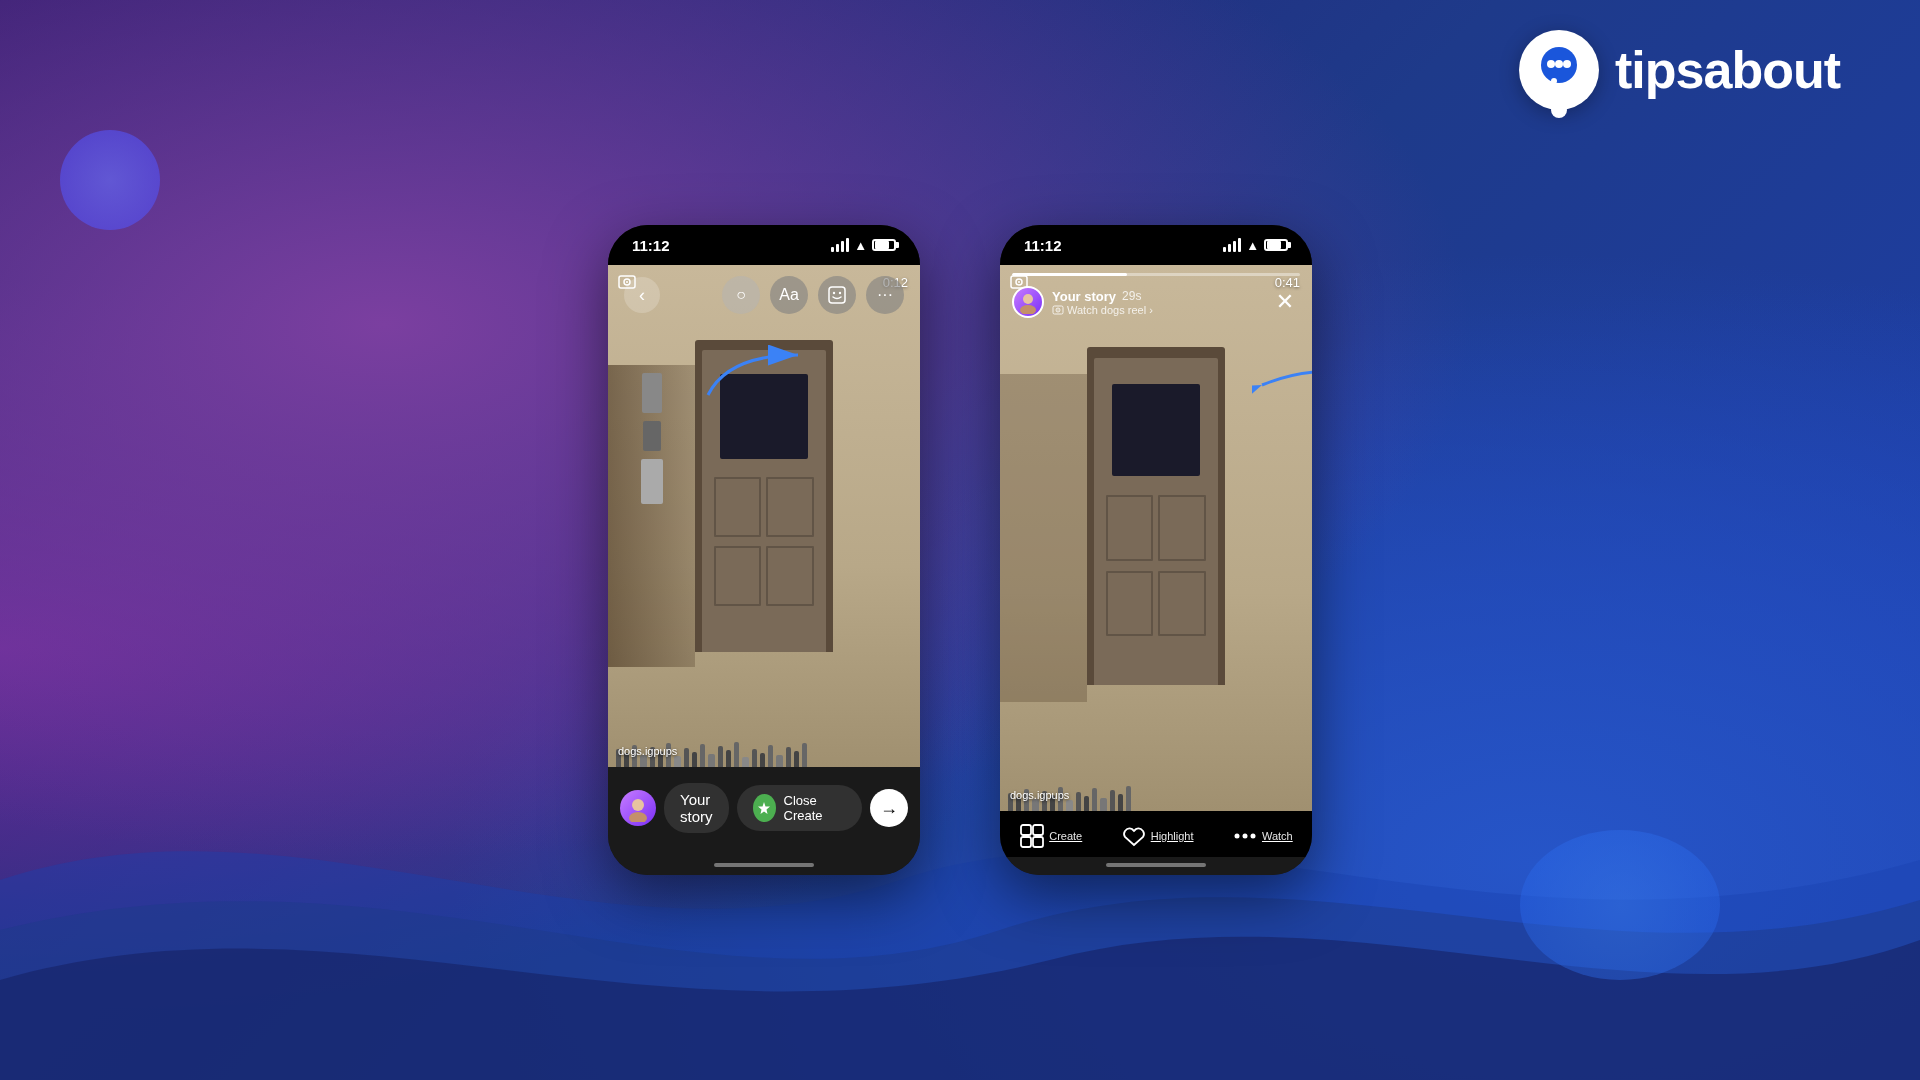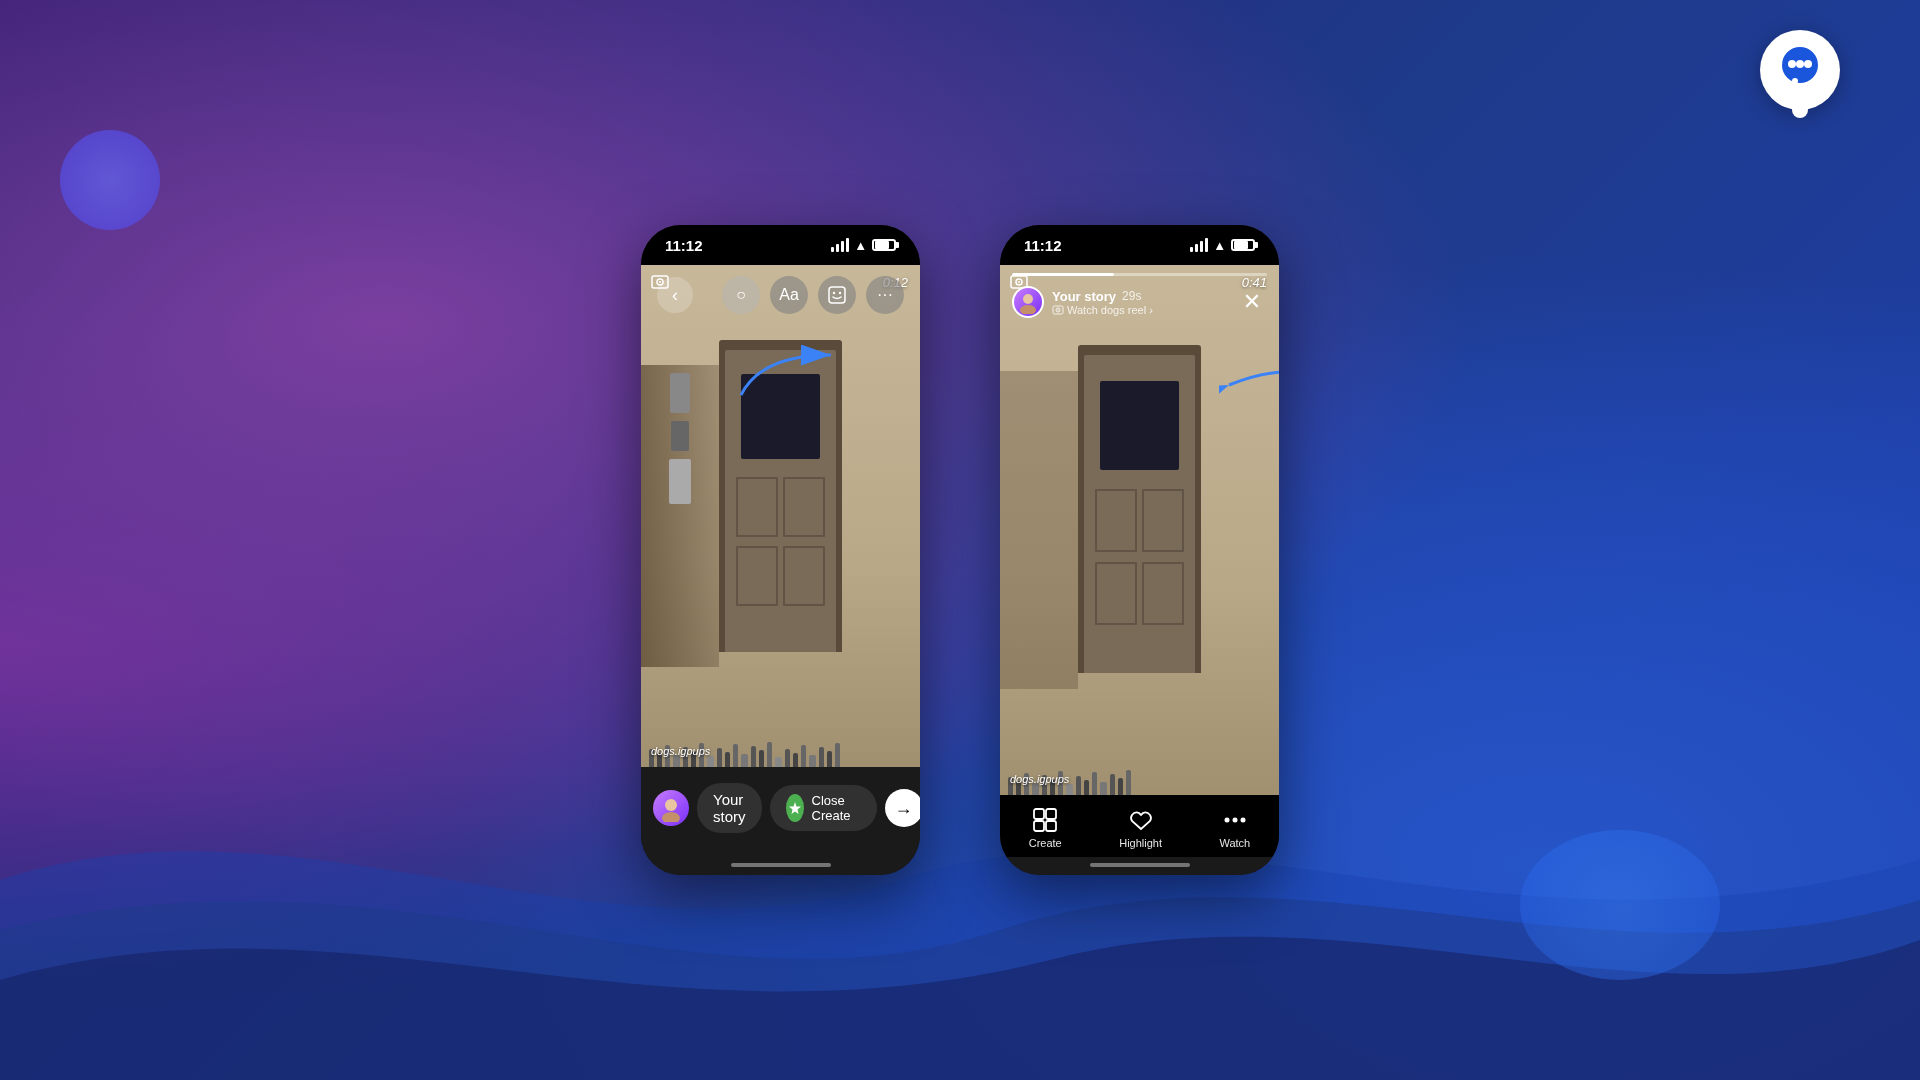--- a/index.html
+++ b/index.html
@@ -73,21 +73,21 @@
 
     
     .phones-container {
       display: flex;
       gap: 80px;
       align-items: center;
       margin-top: 20px;
     }
 
     .phone {
-      width: 279px;
+      width: 312px;
       height: 650px;
       background: #1a1a1a;
       border-radius: 40px;
       overflow: hidden;
       box-shadow: 0 20px 60px rgba(0,0,0,0.5);
       position: relative;
       display: flex;
       flex-direction: column;
     }
 
@@ -209,21 +209,20 @@
     .toolbar-btn.circle-btn {
       background: rgba(180,180,180,0.5);
     }
 
     
     .video-area {
       flex: 1;
       position: relative;
       background: #c4b5a0;
       margin: 0;
-      font-style: italic;
     }
 
     .video-content {
       width: 100%;
       height: 100%;
       display: flex;
       flex-direction: column;
       position: relative;
       overflow: hidden;
     }
@@ -460,24 +459,25 @@
       background: #000;
       padding: 12px 0 8px;
       display: flex;
       justify-content: space-around;
       align-items: center;
       flex-shrink: 0;
     }
 
     .bottom-action {
       display: flex;
-      flex-direction: column;
+      flex-direction: row;
       align-items: center;
       gap: 4px;
       color: white;
+      text-decoration: underline;
     }
 
     .bottom-action-label {
       font-size: 11px;
       color: rgba(255,255,255,0.9);
     }
 
     
     .logo-bubble {
       width: 80px;
@@ -532,20 +532,21 @@
       <circle cx="25" cy="20" r="18" fill="#1a56db"></circle>
       <circle cx="17" cy="19" r="4" fill="white"></circle>
       <circle cx="25" cy="19" r="4" fill="white"></circle>
       <circle cx="33" cy="19" r="4" fill="white"></circle>
 
       <circle cx="20" cy="36" r="3" fill="white"></circle>
       <circle cx="16" cy="41" r="2" fill="white"></circle>
       <circle cx="13" cy="45" r="1.5" fill="white"></circle>
     </svg>
   </div>
+  <span class="logo-text">tipsabout</span>
 </div>
 
 <div class="content">
   <div class="phones-container">
 
     <div class="phone">
 
       <div class="status-bar">
         <span class="status-time">11:12</span>
         <div class="status-icons">

